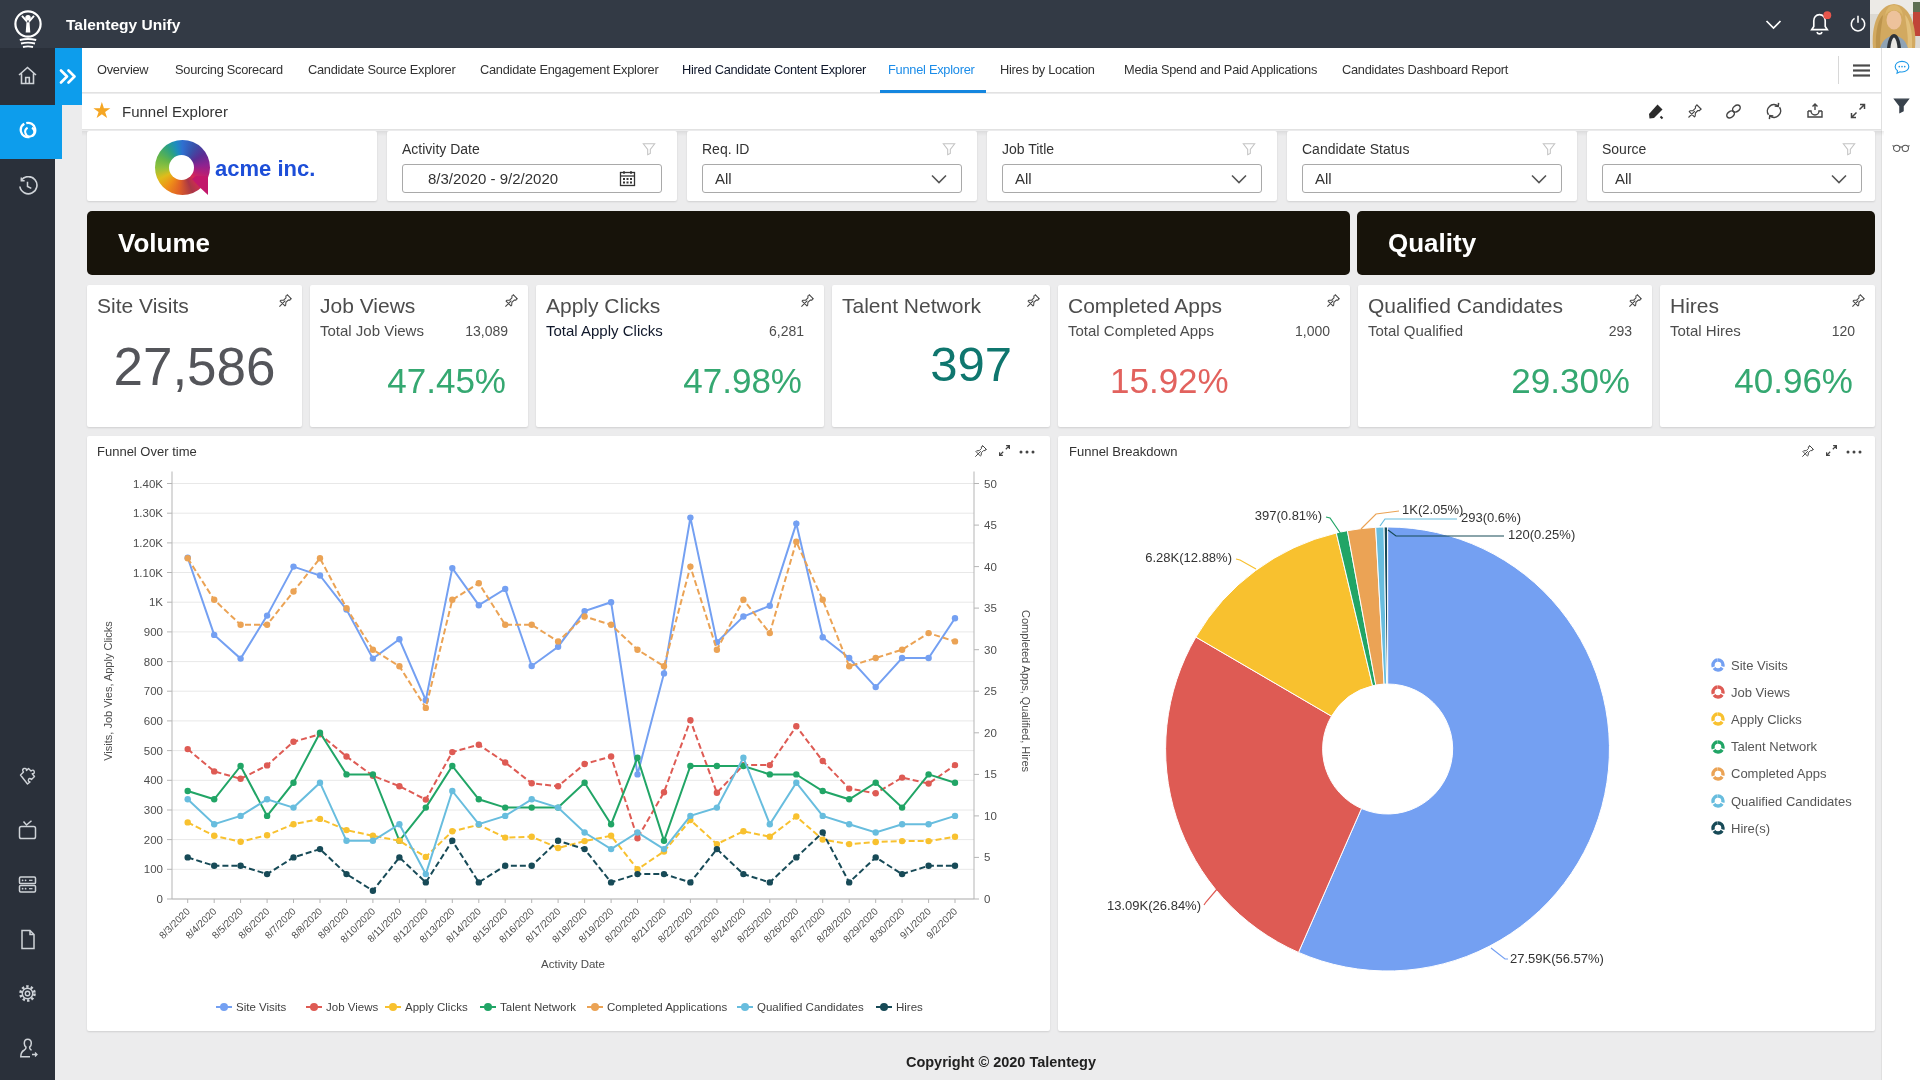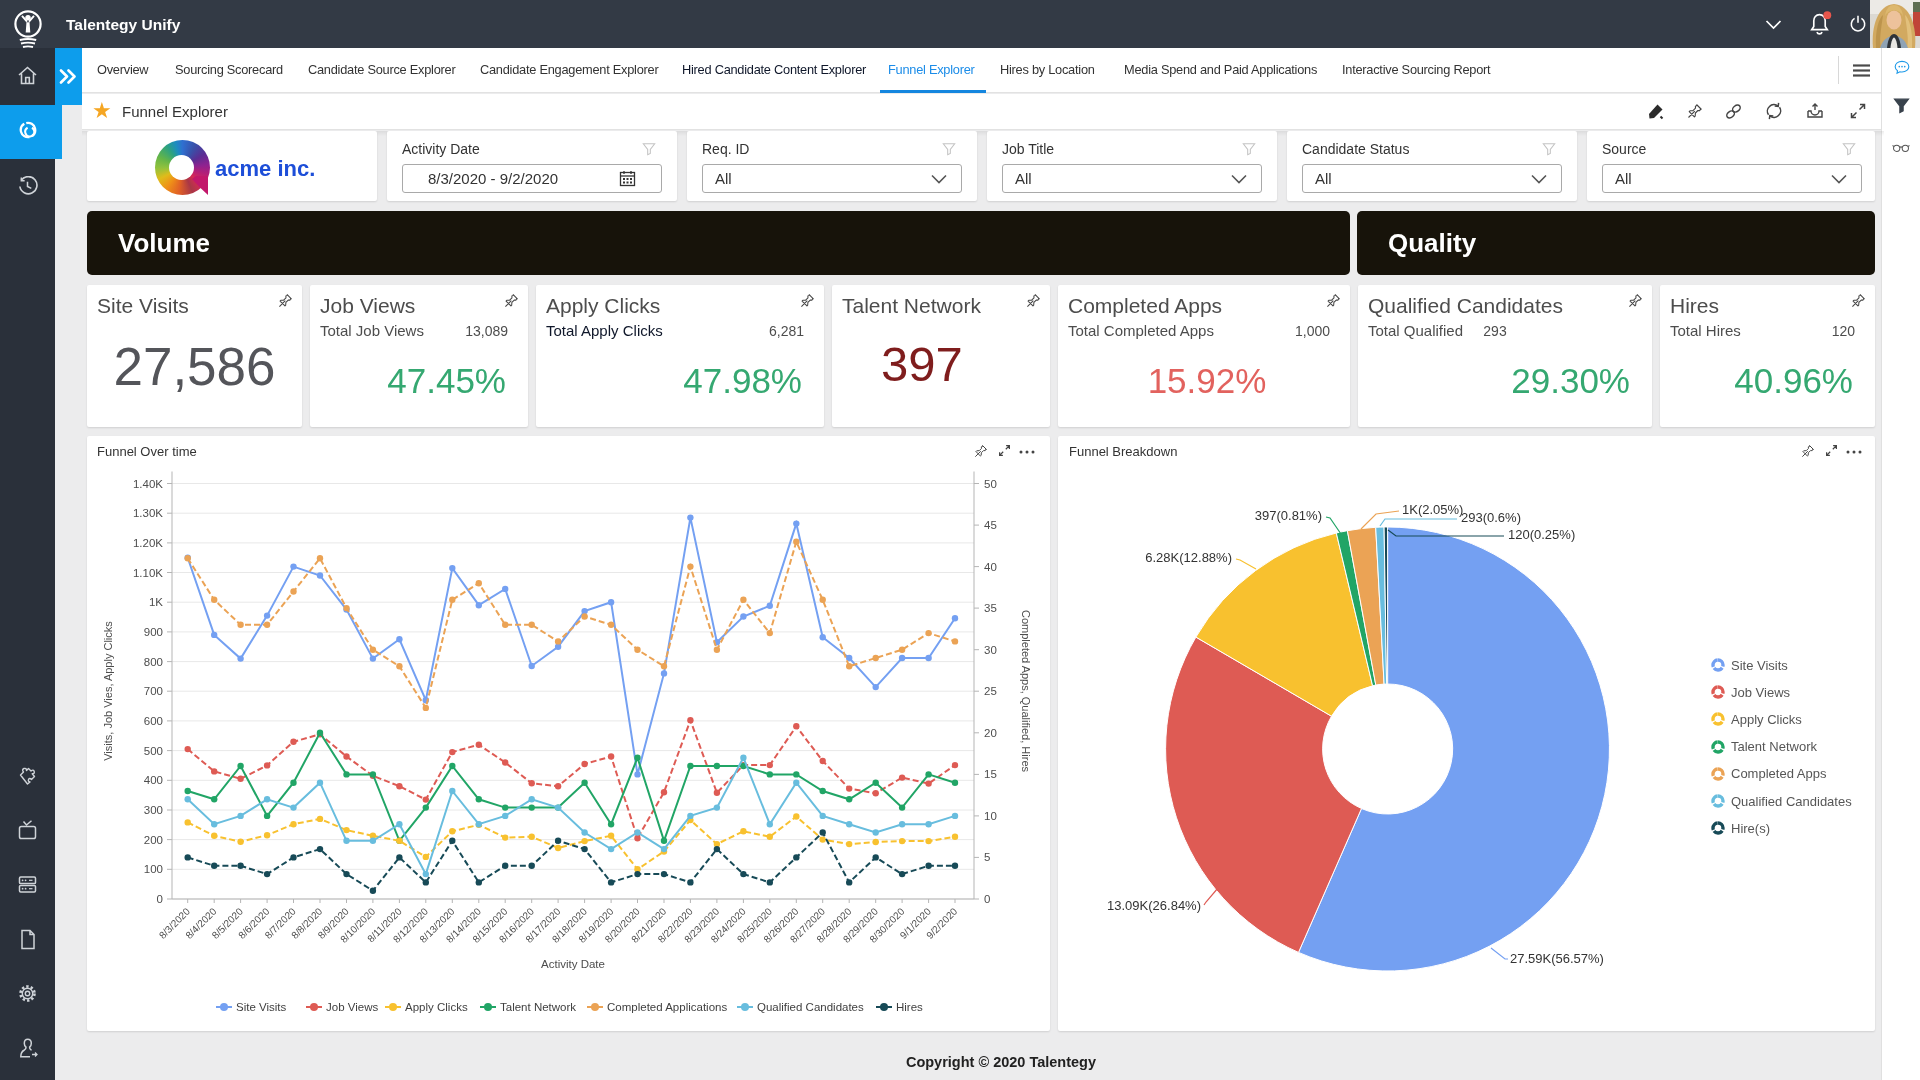--- a/index.html
+++ b/index.html
@@ -92,21 +92,21 @@
 <div class="abs" style="left:55px;top:105px;width:7px;height:54px;background:#0d9dec"></div>
 <div class="abs" style="left:82px;top:48px;width:1802px;height:45px;background:#fff;border-bottom:1px solid #e2e2e2"></div>
 <div class="abs" style="left:97px;top:62px;font-size:12.8px;letter-spacing:-0.25px;color:#333;white-space:nowrap">Overview</div>
 <div class="abs" style="left:175px;top:62px;font-size:12.8px;letter-spacing:-0.25px;color:#333;white-space:nowrap">Sourcing Scorecard</div>
 <div class="abs" style="left:308px;top:62px;font-size:12.8px;letter-spacing:-0.25px;color:#333;white-space:nowrap">Candidate Source Explorer</div>
 <div class="abs" style="left:480px;top:62px;font-size:12.8px;letter-spacing:-0.25px;color:#333;white-space:nowrap">Candidate Engagement Explorer</div>
 <div class="abs" style="left:682px;top:62px;font-size:12.8px;letter-spacing:-0.25px;color:#0f172a;white-space:nowrap">Hired Candidate Content Explorer</div>
 <div class="abs" style="left:888px;top:62px;font-size:12.8px;letter-spacing:-0.25px;color:#1b8ce8;white-space:nowrap">Funnel Explorer</div>
 <div class="abs" style="left:1000px;top:62px;font-size:12.8px;letter-spacing:-0.25px;color:#333;white-space:nowrap">Hires by Location</div>
 <div class="abs" style="left:1124px;top:62px;font-size:12.8px;letter-spacing:-0.25px;color:#333;white-space:nowrap">Media Spend and Paid Applications</div>
-<div class="abs" style="left:1342px;top:62px;font-size:12.8px;letter-spacing:-0.25px;color:#333;white-space:nowrap">Interactive Sourcing Report</div>
+<div class="abs" style="left:1342px;top:62px;font-size:12.8px;letter-spacing:-0.25px;color:#333;white-space:nowrap">Candidates Dashboard Report</div>
 <div class="abs" style="left:880px;top:90px;width:106px;height:3px;background:#1586df"></div>
 <div class="abs" style="left:1838px;top:56px;width:1px;height:28px;background:#d8d8d8"></div>
 <svg class="abs" style="left:1853px;top:64px" width="17" height="13" viewBox="0 0 17 13">
 <line x1="0" y1="1.5" x2="17" y2="1.5" stroke="#4a4a4a" stroke-width="2.2"></line>
 <line x1="0" y1="6.5" x2="17" y2="6.5" stroke="#4a4a4a" stroke-width="2.2"></line>
 <line x1="0" y1="11.5" x2="17" y2="11.5" stroke="#4a4a4a" stroke-width="2.2"></line>
   </svg>
 <div class="abs" style="left:82px;top:94px;width:1802px;height:36px;background:#fff;border-bottom:1px solid #e2e2e2"></div>
 <div class="abs" style="left:92px;top:98px;font-size:22px;color:#f5a623">★</div>
 <div class="abs" style="left:122px;top:103px;font-size:15px;color:#333">Funnel Explorer</div>
@@ -241,36 +241,36 @@
     <path d="M9.5 1.5 L14.5 6.5 M10.3 2.3 L13.7 5.7 L12.8 7.6 L10.9 7.5 L8.4 10 L8.2 13 L7.4 13.8 L2.2 8.6 L3 7.8 L6 7.6 L8.5 5.1 L8.4 3.2 Z M7.8 8.2 L1.5 14.5" fill="none" stroke="#444" stroke-width="1.1" stroke-linejoin="round"></path>
   </svg>
 <div class="abs" style="left:546px;top:322px;font-size:15px;color:#0f172a">Total Apply Clicks</div>
 <div class="abs" style="left:536px;top:323px;width:268px;text-align:right;font-size:14px;color:#4d4d4d">6,281</div>
 <div class="abs" style="left:536px;top:361px;width:266px;text-align:right;font-size:35px;color:#35a871">47.98%</div>
 <div class="card" style="left:832px;top:285px;width:218px;height:142px"></div>
 <div class="abs" style="left:842px;top:294px;font-size:21px;color:#4d4d4d">Talent Network</div>
 <svg class="abs" style="left:1026px;top:293px" width="15" height="15" viewBox="0 0 16 16">
     <path d="M9.5 1.5 L14.5 6.5 M10.3 2.3 L13.7 5.7 L12.8 7.6 L10.9 7.5 L8.4 10 L8.2 13 L7.4 13.8 L2.2 8.6 L3 7.8 L6 7.6 L8.5 5.1 L8.4 3.2 Z M7.8 8.2 L1.5 14.5" fill="none" stroke="#444" stroke-width="1.1" stroke-linejoin="round"></path>
   </svg>
-<div class="abs" style="left:832px;top:336px;width:180px;text-align:center;font-size:49px;color:#7f1d1d">397</div>
+<div class="abs" style="left:832px;top:336px;width:180px;text-align:right;font-size:49px;color:#0f766e">397</div>
 <div class="card" style="left:1058px;top:285px;width:292px;height:142px"></div>
 <div class="abs" style="left:1068px;top:294px;font-size:21px;color:#4d4d4d">Completed Apps</div>
 <svg class="abs" style="left:1326px;top:293px" width="15" height="15" viewBox="0 0 16 16">
     <path d="M9.5 1.5 L14.5 6.5 M10.3 2.3 L13.7 5.7 L12.8 7.6 L10.9 7.5 L8.4 10 L8.2 13 L7.4 13.8 L2.2 8.6 L3 7.8 L6 7.6 L8.5 5.1 L8.4 3.2 Z M7.8 8.2 L1.5 14.5" fill="none" stroke="#444" stroke-width="1.1" stroke-linejoin="round"></path>
   </svg>
 <div class="abs" style="left:1068px;top:322px;font-size:15px;color:#4d4d4d">Total Completed Apps</div>
 <div class="abs" style="left:1058px;top:323px;width:272px;text-align:right;font-size:14px;color:#4d4d4d">1,000</div>
-<div class="abs" style="left:1072px;top:361px;width:270px;text-align:center;font-size:35px;color:#e2625e">15.92%</div>
+<div class="abs" style="left:1110px;top:361px;width:270px;text-align:left;font-size:35px;color:#e2625e">15.92%</div>
 <div class="card" style="left:1358px;top:285px;width:294px;height:142px"></div>
 <div class="abs" style="left:1368px;top:294px;font-size:21px;color:#4d4d4d">Qualified Candidates</div>
 <svg class="abs" style="left:1628px;top:293px" width="15" height="15" viewBox="0 0 16 16">
     <path d="M9.5 1.5 L14.5 6.5 M10.3 2.3 L13.7 5.7 L12.8 7.6 L10.9 7.5 L8.4 10 L8.2 13 L7.4 13.8 L2.2 8.6 L3 7.8 L6 7.6 L8.5 5.1 L8.4 3.2 Z M7.8 8.2 L1.5 14.5" fill="none" stroke="#444" stroke-width="1.1" stroke-linejoin="round"></path>
   </svg>
 <div class="abs" style="left:1368px;top:322px;font-size:15px;color:#4d4d4d">Total Qualified</div>
-<div class="abs" style="left:1358px;top:323px;width:274px;text-align:center;font-size:14px;color:#4d4d4d">293</div>
+<div class="abs" style="left:1358px;top:323px;width:274px;text-align:right;font-size:14px;color:#4d4d4d">293</div>
 <div class="abs" style="left:1358px;top:361px;width:272px;text-align:right;font-size:35px;color:#35a871">29.30%</div>
 <div class="card" style="left:1660px;top:285px;width:215px;height:142px"></div>
 <div class="abs" style="left:1670px;top:294px;font-size:21px;color:#4d4d4d">Hires</div>
 <svg class="abs" style="left:1851px;top:293px" width="15" height="15" viewBox="0 0 16 16">
     <path d="M9.5 1.5 L14.5 6.5 M10.3 2.3 L13.7 5.7 L12.8 7.6 L10.9 7.5 L8.4 10 L8.2 13 L7.4 13.8 L2.2 8.6 L3 7.8 L6 7.6 L8.5 5.1 L8.4 3.2 Z M7.8 8.2 L1.5 14.5" fill="none" stroke="#444" stroke-width="1.1" stroke-linejoin="round"></path>
   </svg>
 <div class="abs" style="left:1670px;top:322px;font-size:15px;color:#4d4d4d">Total Hires</div>
 <div class="abs" style="left:1660px;top:323px;width:195px;text-align:right;font-size:14px;color:#4d4d4d">120</div>
 <div class="abs" style="left:1660px;top:361px;width:193px;text-align:right;font-size:35px;color:#35a871">40.96%</div>
 <div class="card" style="left:87px;top:436px;width:963px;height:595px"></div>

